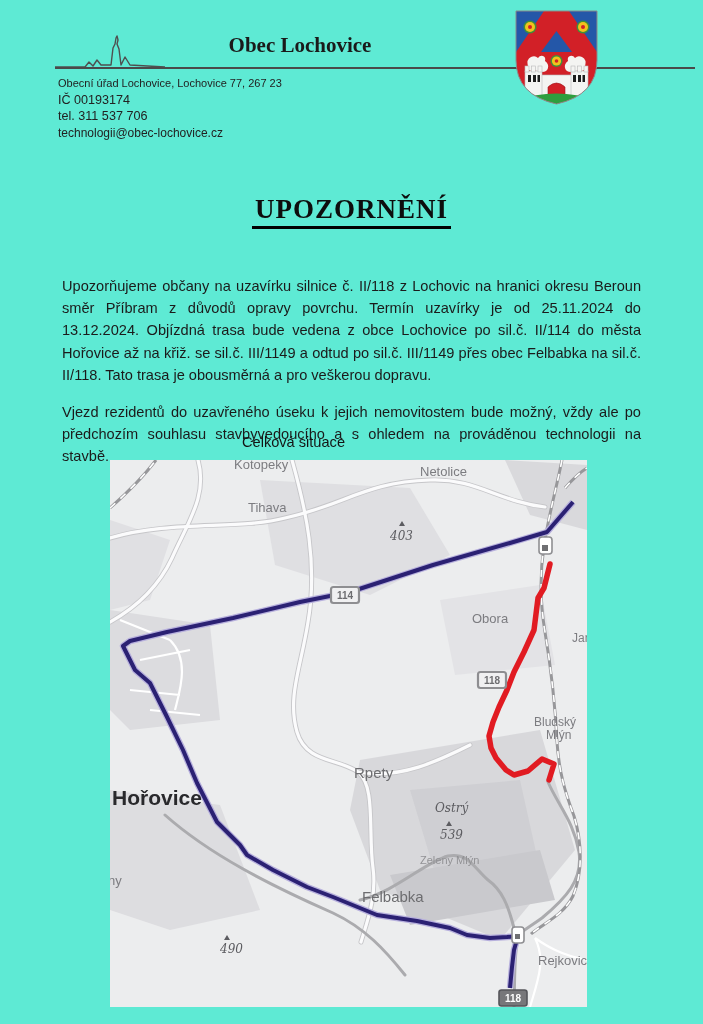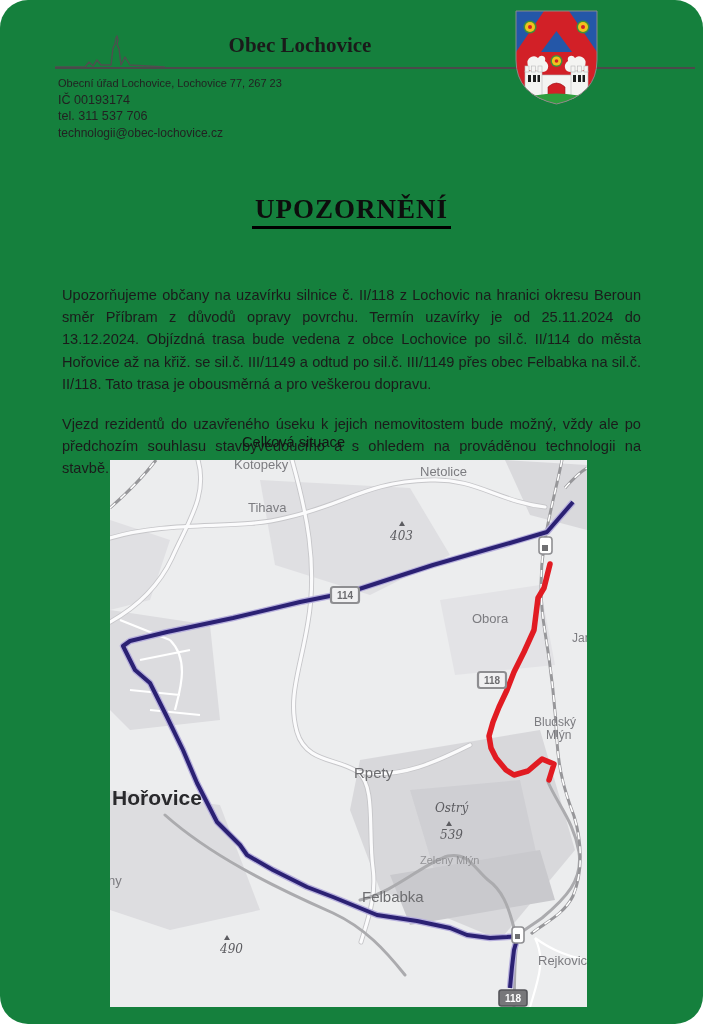--- a/index.html
+++ b/index.html
@@ -1,36 +1,36 @@
 <!DOCTYPE html>
 <html><head>
 <meta charset="utf-8">
 <style>
   html,body{margin:0;padding:0;background:#ffffff;}
-  .page{position:relative;width:703px;height:1024px;background:#15803d;overflow:hidden;
-        font-family:"Liberation Sans",sans-serif;color:#1d1d1d;border-radius:28px;}
+  .page{position:relative;width:703px;height:1024px;background:#5eead4;overflow:hidden;
+        font-family:"Liberation Sans",sans-serif;color:#1d1d1d;}
   
   .muni-name{position:absolute;left:150px;top:33px;width:300px;text-align:center;
              font-family:"Liberation Serif",serif;font-weight:bold;font-size:21px;color:#1a1a1a;}
   .skyline{position:absolute;left:55px;top:34px;}
   .rule{position:absolute;left:55px;top:67px;width:640px;height:2px;background:#4a4a4a;}
   .contact{position:absolute;left:58px;top:75px;line-height:16.5px;color:#222;}
   .contact .l1{font-size:11px;}
   .contact .l2,.contact .l3{font-size:12.6px;}
   .contact .l4{font-size:12px;}
   .arms{position:absolute;left:506px;top:5px;}
   
   .doc-title{position:absolute;left:0;top:194px;width:703px;text-align:center;}
   .doc-title span{display:inline-block;font-family:"Liberation Serif",serif;font-weight:bold;
                   font-size:27px;letter-spacing:1px;color:#0d0d0d;
                   border-bottom:3.5px solid #000;padding:0 3px 1px 3px;}
   
   .body-text{position:absolute;left:62px;top:266px;width:579px;font-size:14.6px;
              line-height:1.52;text-align:justify;color:#1b1b1b;}
-  .body-text p{margin:18px 0 15px 0;}
+  .body-text p{margin:9px 0 15px 0;}
   .map-caption{position:absolute;left:0;top:434px;width:587px;text-align:center;
                font-size:14.6px;font-weight:normal;color:#141414;}
   
   .map-wrap{position:absolute;left:110px;top:460px;width:477px;height:547px;}
   .map-bg{fill:#ecedee;}
   .lbl{font-family:"Liberation Sans",sans-serif;fill:#7c7c80;}
   .lbl13{font-size:13px;}
   .lbl12{font-size:12px;}
   .lbl11{font-size:11px;fill:#929295;}
   .lbl15{font-size:15px;fill:#6d6d70;}

